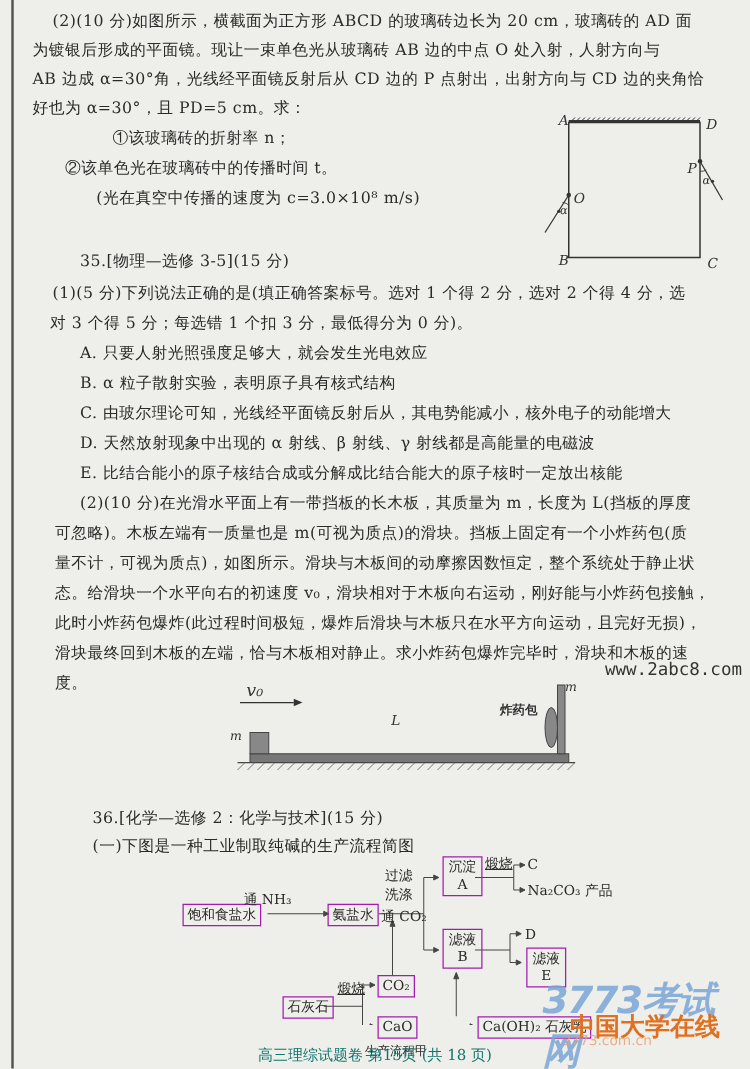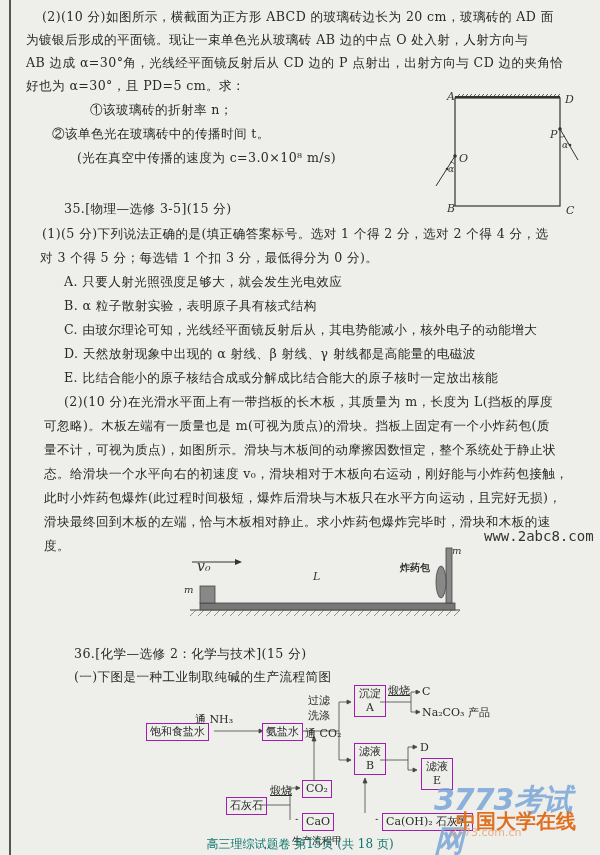--- a/index.html
+++ b/index.html
@@ -179,21 +179,21 @@
 
     <rect x="20" y="46" width="15" height="17" fill="#888" stroke="#444" stroke-width="0.8"></rect>
 
     <rect x="266" y="8" width="6" height="55" fill="#888" stroke="#444" stroke-width="0.8"></rect>
 
     <ellipse cx="261" cy="42" rx="5" ry="16" fill="#888" stroke="#444" stroke-width="0.8"></ellipse>
 
     <line x1="12" y1="22" x2="55" y2="22" stroke="#333" stroke-width="1"></line>
     <polygon points="55,19 62,22 55,25" fill="#333"></polygon>
   </svg>
-  <span class="sq-label" style="left:197px;top:545px;font-size:14px;margin-top:13px;">v₀</span>
+  <span class="sq-label" style="left:197px;top:545px;font-size:14px;">v₀</span>
   <span class="sq-label" style="left:184px;top:584px;font-size:10px;">m</span>
   <span class="sq-label" style="left:452px;top:545px;font-size:10px;">m</span>
   <span class="sq-label" style="left:313px;top:570px;font-size:11px;">L</span>
   <span class="sq-label" style="left:400px;top:561px;font-size:10px;font-style:normal;font-weight:bold;">炸药包</span>
 </div>
 
 <div>
   <div class="line" style="left:74px;top:645px;">36.[化学—选修 2：化学与技术](15 分)</div>
   <div class="line" style="left:74px;top:668px;">(一)下图是一种工业制取纯碱的生产流程简图</div>
 </div>

